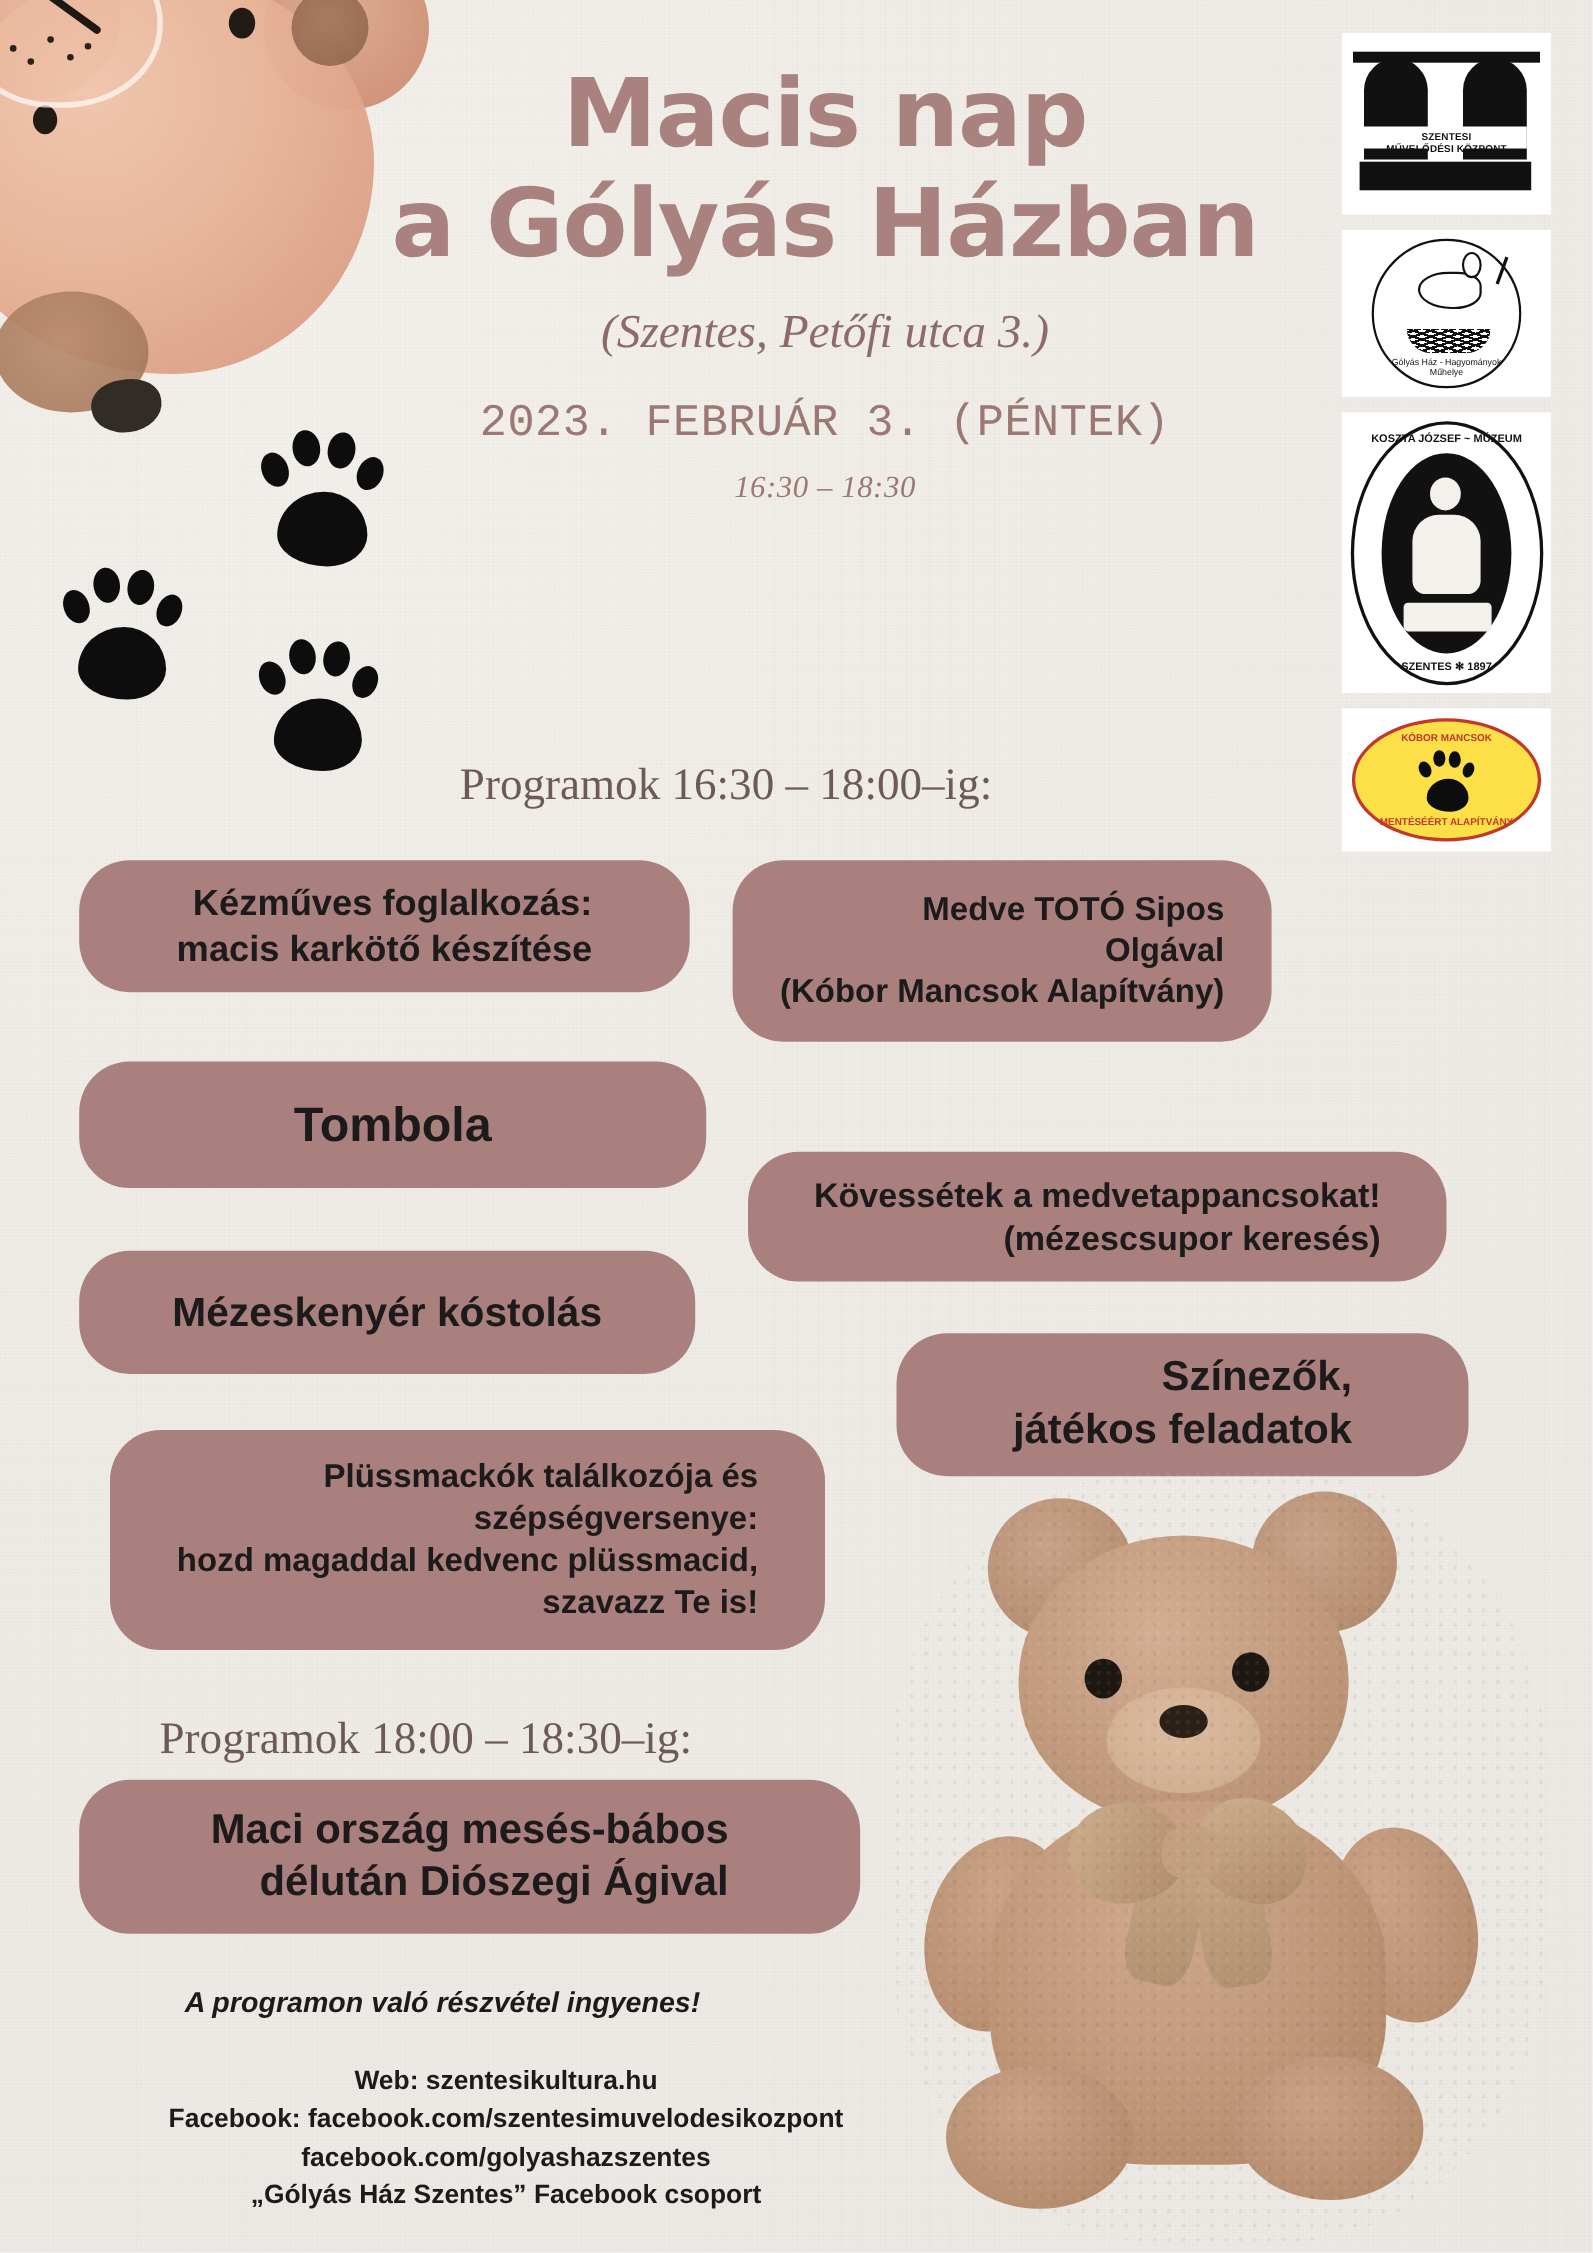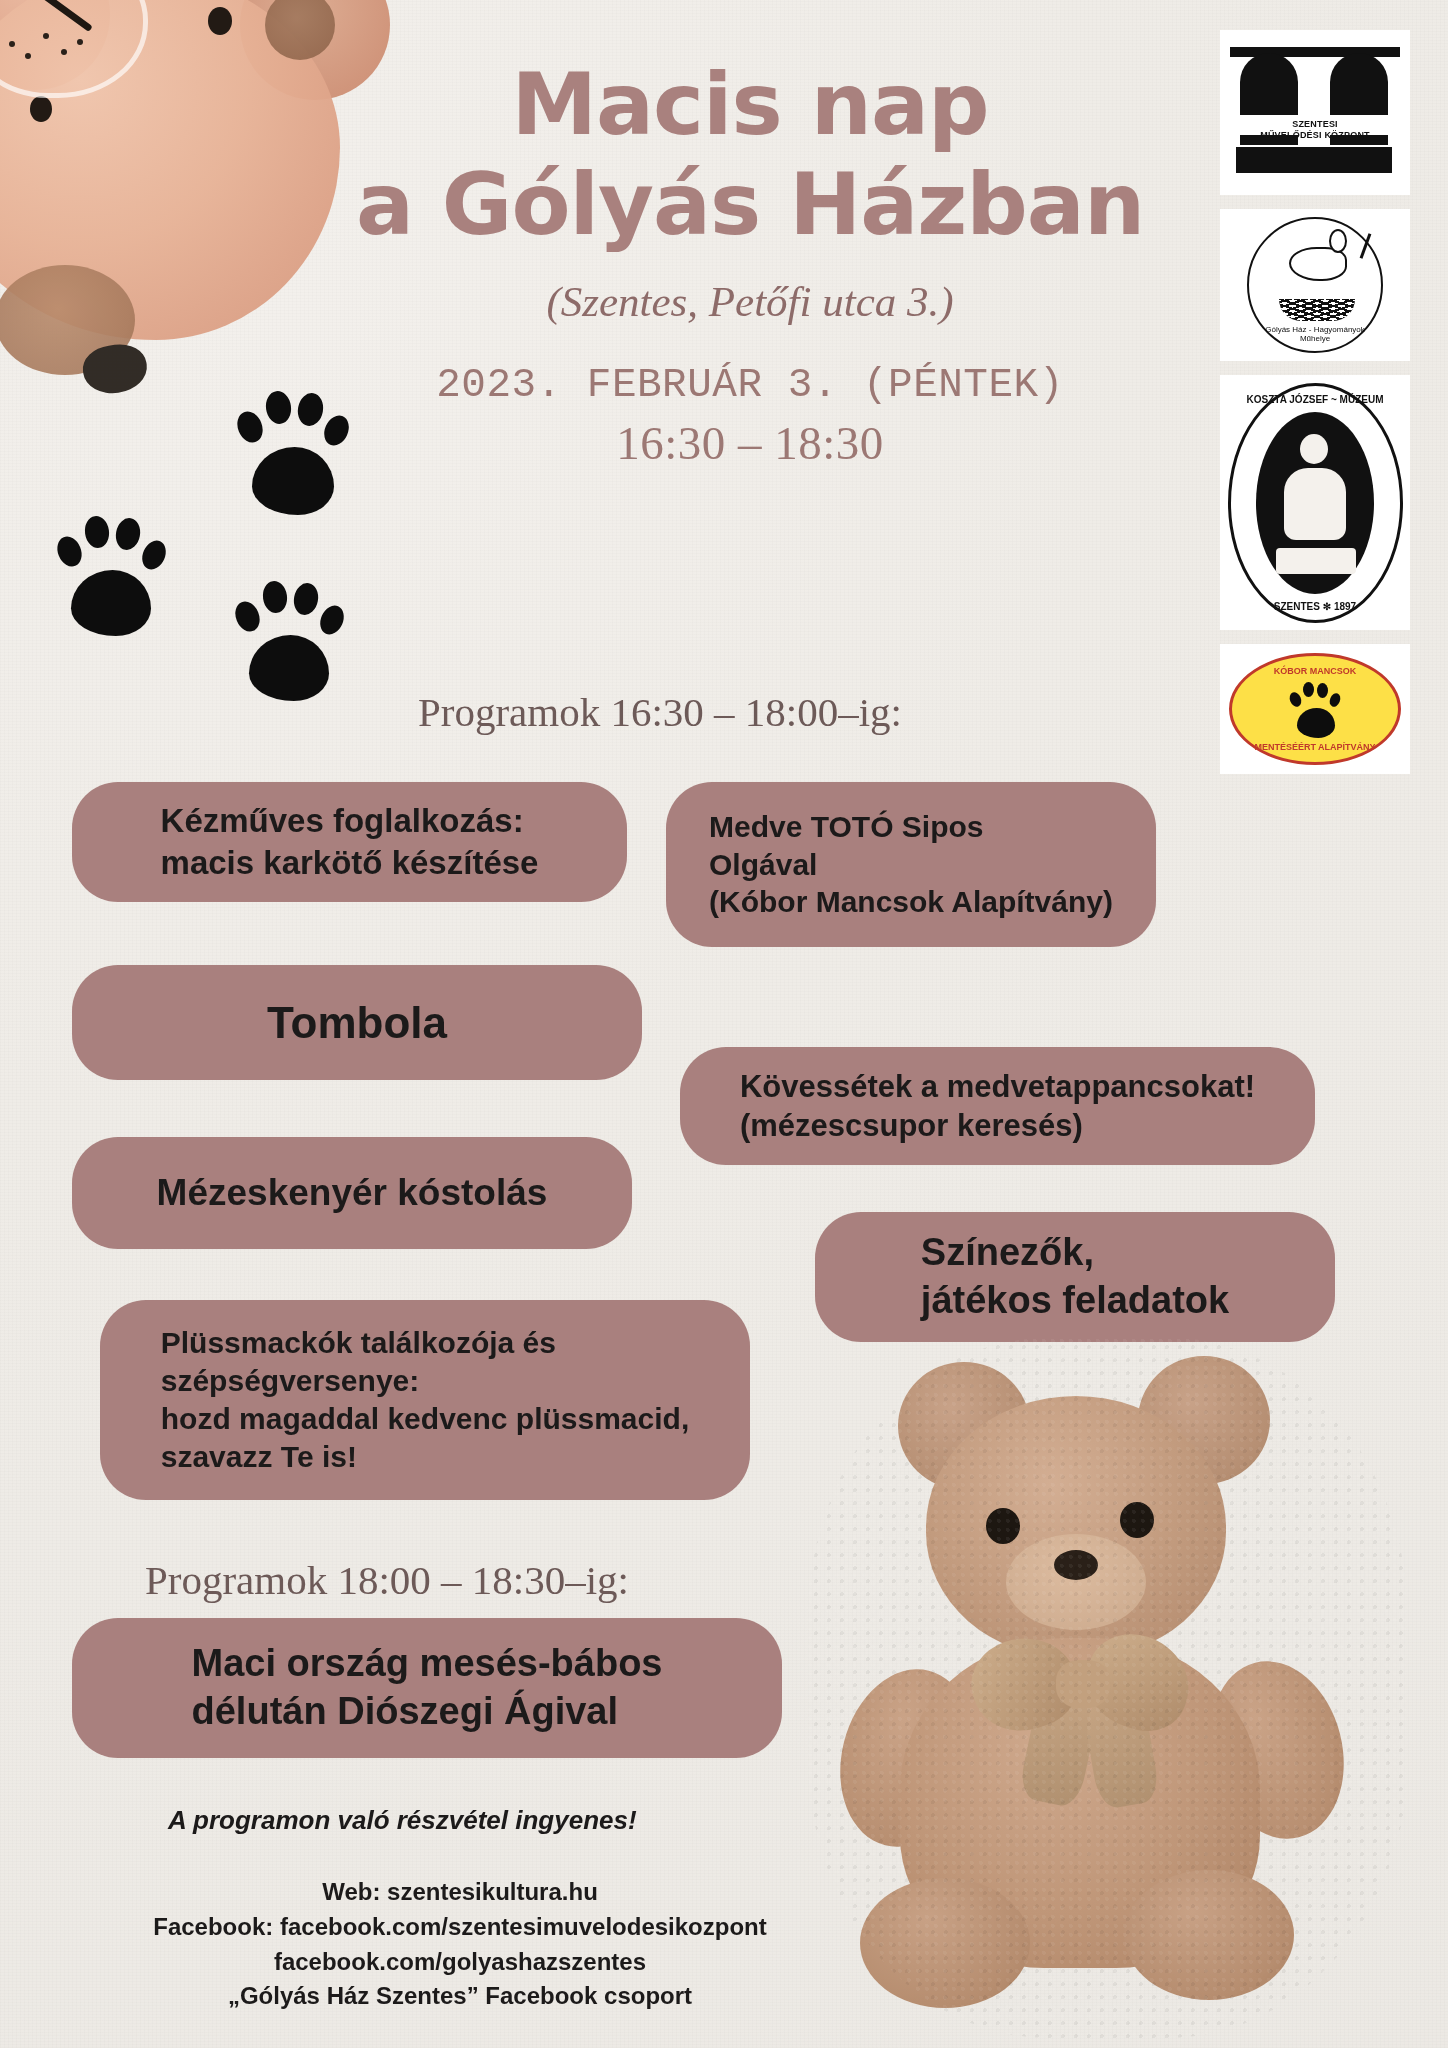--- a/index.html
+++ b/index.html
@@ -143,24 +143,25 @@
   }
   .date-line {
     font-family: Liberation Mono, monospace;
     font-size: 41px;
     color: #9c7874;
     margin-top: 36px;
     letter-spacing: .5px;
   }
   .time-line {
     font-family: "Liberation Serif", serif;
-    font-size: 47px;
+    font-size: 28px;
     color: #9c7874;
-    margin-top: 8px;
+    margin-top: 20px;
     letter-spacing: .5px;
+    font-style: italic;
   }
 
   
   .logos {
     position: absolute;
     right: 28px; top: 30px;
     width: 210px;
     display: flex;
     flex-direction: column;
     align-items: center;
@@ -295,21 +296,21 @@
   .prog-head-2 { left: 145px; top: 1556px; }
 
   .bubble {
     position: absolute;
     background: #a9807e;
     color: #1c1a1a;
     border-radius: 46px;
     display: flex;
     align-items: center;
     justify-content: center;
-    text-align: left;
+    text-align: right;
     font-weight: 700;
     padding: 10px 24px;
     line-height: 1.26;
   }
   .b-kezmuves { left: 72px;  top: 782px;  width: 555px; height: 120px; font-size: 33px; }
   .b-toto    { left: 666px; top: 782px;  width: 490px; height: 165px; font-size: 30px; }
   .b-tombola { left: 72px;  top: 965px;  width: 570px; height: 115px; font-size: 44px; }
   .b-tappancs{ left: 680px; top: 1047px; width: 635px; height: 118px; font-size: 31px; }
   .b-mezes   { left: 72px;  top: 1137px; width: 560px; height: 112px; font-size: 37px; }
   .b-szinezok{ left: 815px; top: 1212px; width: 520px; height: 130px; font-size: 38px; }

